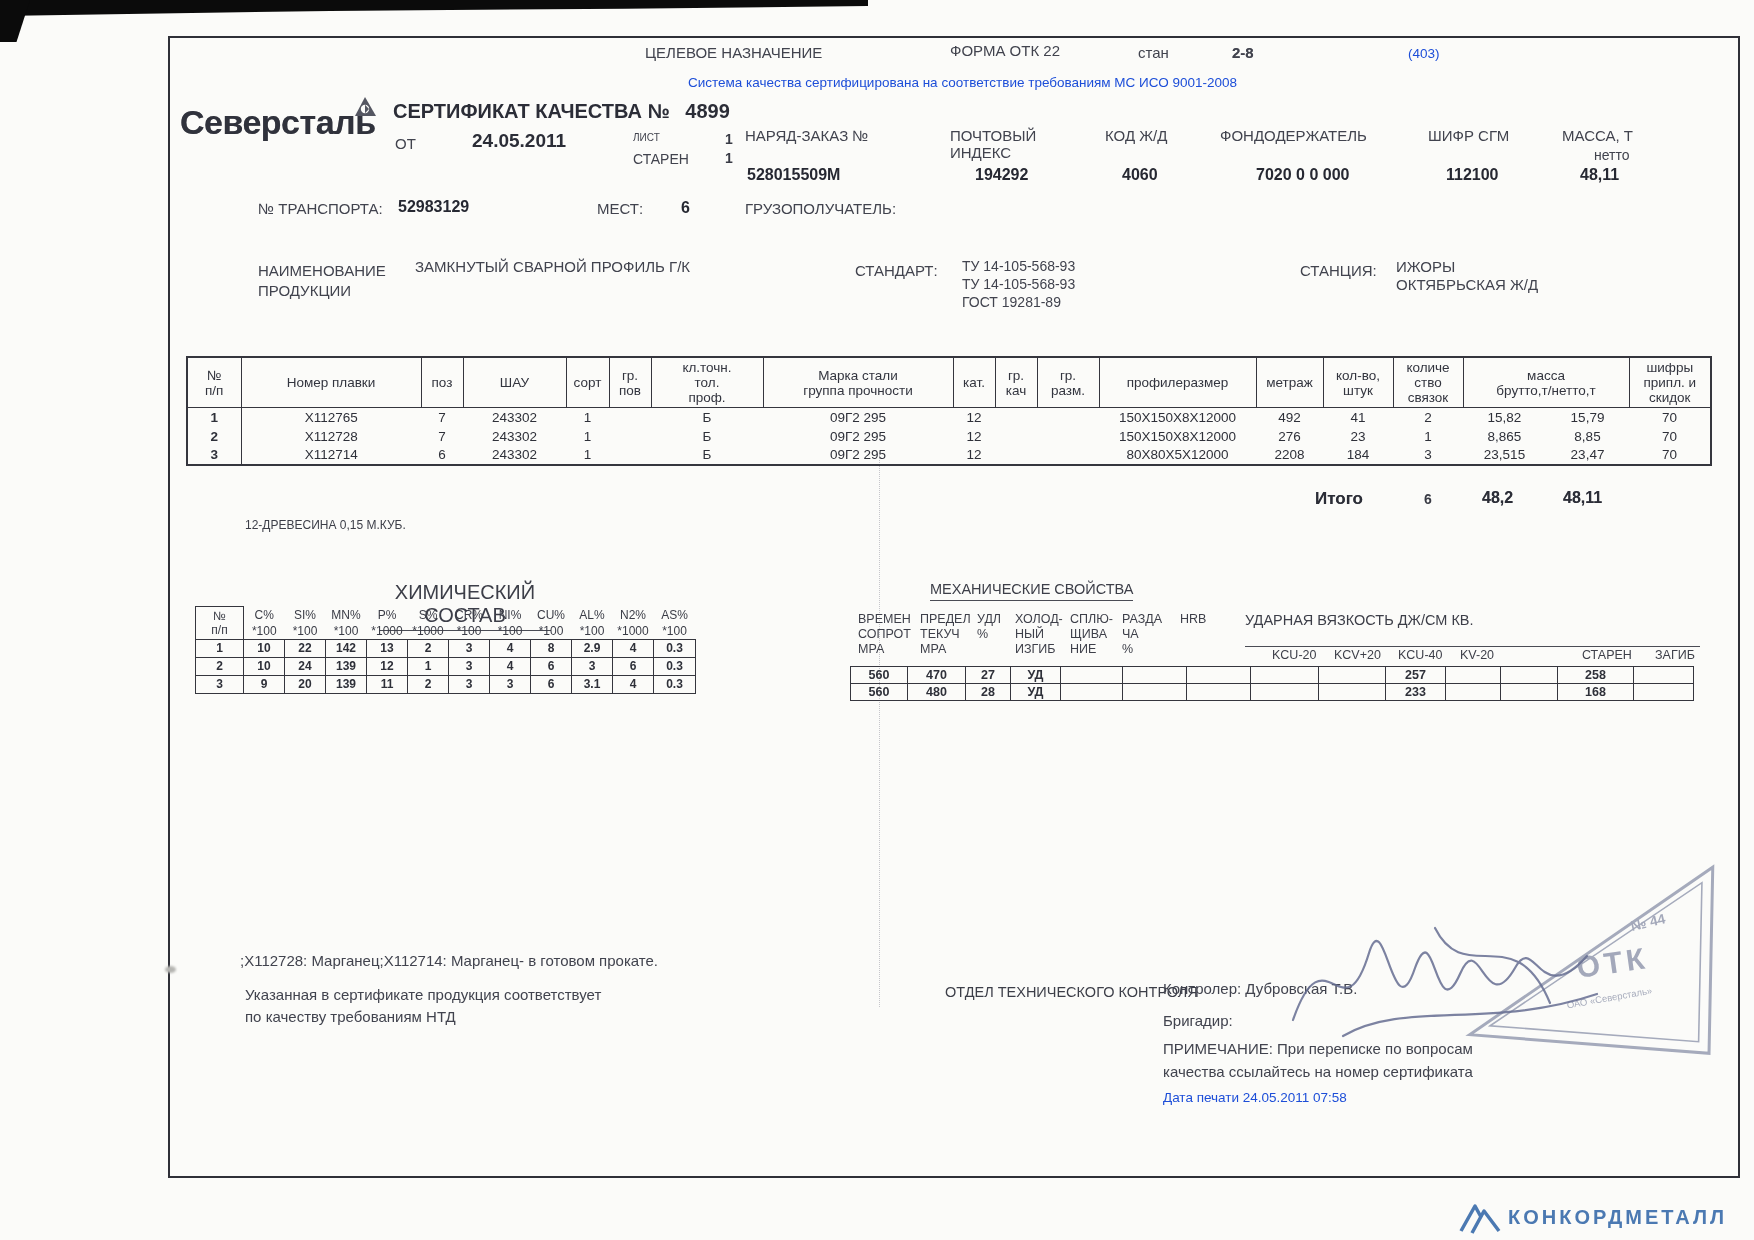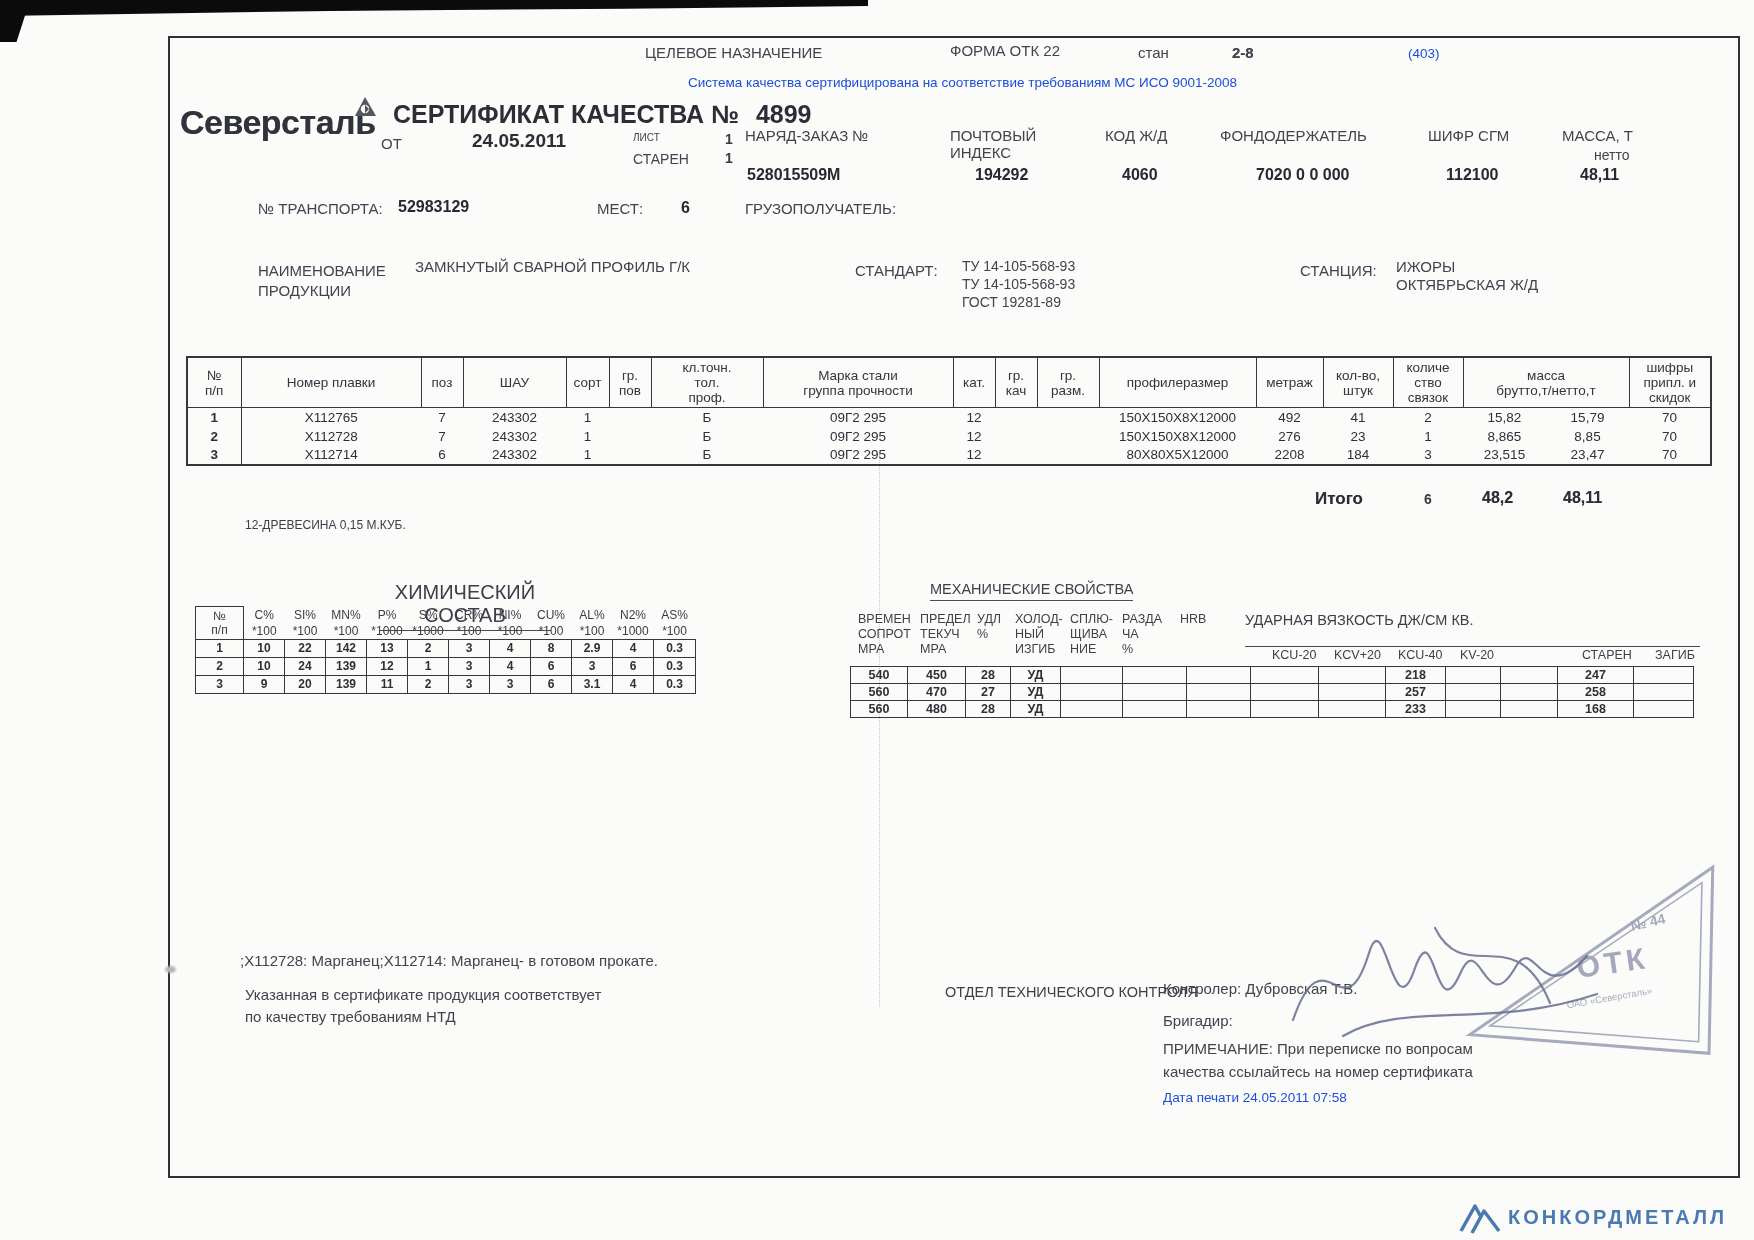--- a/index.html
+++ b/index.html
@@ -73,25 +73,25 @@
   <div class="abs sm" style="left:688px; top:75px;">Система качества сертифицирована на соответствие требованиям МС ИСО 9001-2008</div>
 
   <div class="abs ink" style="left:180px; top:103px; font-size:34px; font-weight:700; color:#30323c; letter-spacing:-0.5px;">Северсталь</div>
   <div class="abs" style="left:352px; top:95px;">
     <svg width="26" height="24" viewBox="0 0 26 24">
       <path d="M3 21 L13 2 L24 21 Z" fill="#545661"></path>
       <circle cx="13" cy="14" r="4.2" fill="#fbfbf9"></circle>
       <path d="M13 9.8 L17 14 L13 18.2 Z" fill="#545661"></path>
     </svg>
   </div>
-  <div class="abs" style="left:393px; top:100px; font-size:25px; font-weight:700; color:#2b2d37;">
+  <div class="abs" style="left:393px; top:100px; font-size:20px; font-weight:700; color:#2b2d37;">
     <span>СЕРТИФИКАТ КАЧЕСТВА №</span>
     <span style="margin-left:10px;">4899</span>
   </div>
-  <div class="abs lbl" style="left:381px; top:135px;">ОТ</div>
+  <div class="abs lbl" style="left:395px; top:135px;">ОТ</div>
   <div class="abs" style="left:472px; top:130px; font-size:19px; font-weight:700; color:#2b2d37;">24.05.2011</div>
   <div class="abs lbl" style="left:633px; top:132px; font-size:10px;">ЛИСТ</div>
   <div class="abs" style="left:725px; top:131px; font-size:14px; font-weight:700;">1</div>
   <div class="abs lbl" style="left:633px; top:151px; font-size:14px;">СТАРЕН</div>
   <div class="abs" style="left:725px; top:150px; font-size:14px; font-weight:700;">1</div>
 
   <div class="abs lbl" style="left:745px; top:127px;">НАРЯД-ЗАКАЗ №</div>
   <div class="abs val" style="left:747px; top:166px;">528015509М</div>
 
   <div class="abs lbl" style="left:950px; top:127px; width:112px;">ПОЧТОВЫЙ ИНДЕКС</div>
@@ -388,36 +388,20 @@
         <col style="width:68px">
       <col style="width:67px">
         <col style="width:60px">
         <col style="width:55px">
         <col style="width:57px">
       <col style="width:76px">
         <col style="width:60px">
     </colgroup>
     <tbody>
 
-    <tr>
-        <td>540</td>
-        <td>450</td>
-        <td>28</td>
-        <td>УД</td>
-        <td></td>
-        <td></td>
-        <td></td>
-        <td></td>
-        <td></td>
-        <td>218</td>
-        <td></td>
-        <td></td>
-        <td>247</td>
-        <td></td>
-      </tr>
         <tr>
         <td>560</td>
         <td>470</td>
         <td>27</td>
         <td>УД</td>
         <td></td>
         <td></td>
         <td></td>
         <td></td>
         <td></td>

